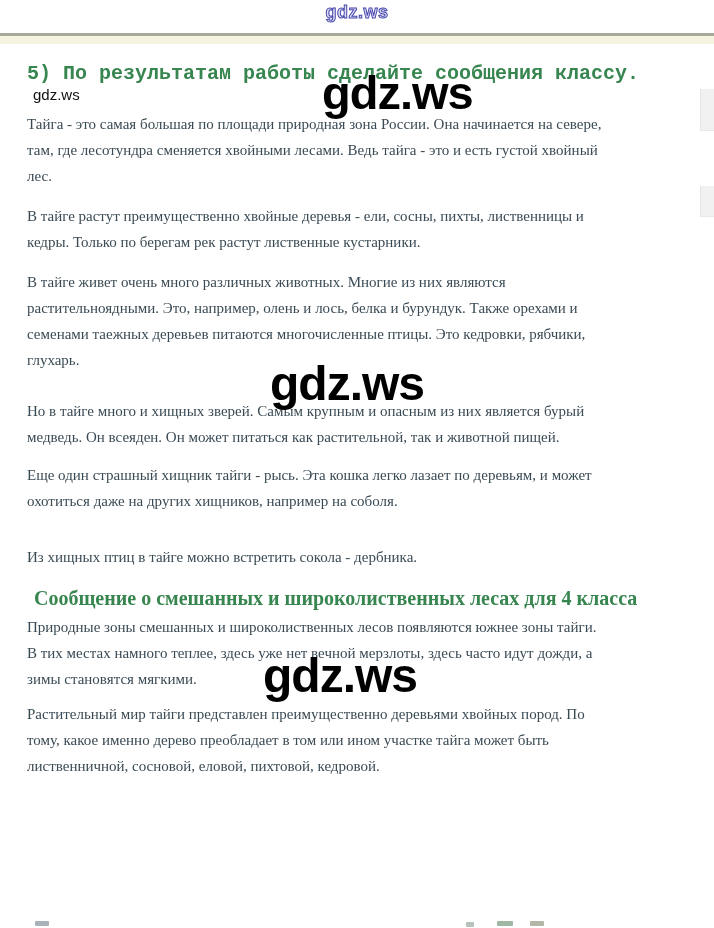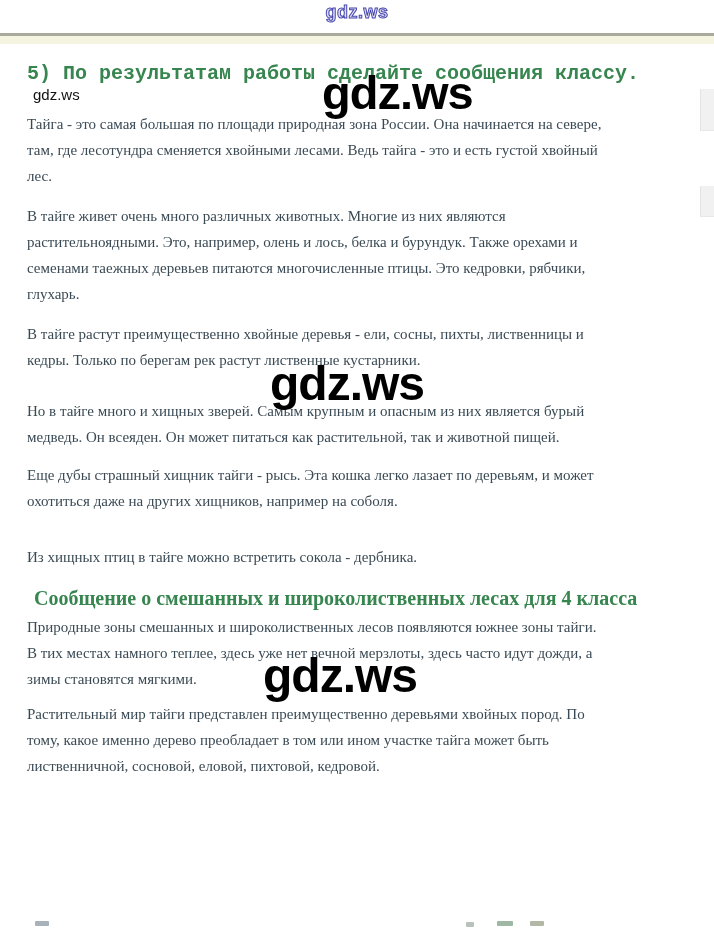--- a/index.html
+++ b/index.html
@@ -78,29 +78,29 @@
   <div class="divider-band"></div>
 </div>
 
 <div class="content">
   <div class="heading h-task">5) По результатам работы сделайте сообщения классу.</div>
   <div class="wm-inline">gdz.ws</div>
 
   <p class="mt8">Тайга - это самая большая по площади природная зона России. Она начинается на севере,
 там, где лесотундра сменяется хвойными лесами. Ведь тайга - это и есть густой хвойный
 лес.</p>
+  <p class="mt14">В тайге растут преимущественно хвойные деревья - ели, сосны, пихты, лиственницы и
+кедры. Только по берегам рек растут лиственные кустарники.</p>
   <p class="mt14">В тайге живет очень много различных животных. Многие из них являются
 растительноядными. Это, например, олень и лось, белка и бурундук. Также орехами и
 семенами таежных деревьев питаются многочисленные птицы. Это кедровки, рябчики,
 глухарь.</p>
-  <p class="mt14">В тайге растут преимущественно хвойные деревья - ели, сосны, пихты, лиственницы и
-кедры. Только по берегам рек растут лиственные кустарники.</p>
   <p class="mt18">Но в тайге много и хищных зверей. Самым крупным и опасным из них является бурый
 медведь. Он всеяден. Он может питаться как растительной, так и животной пищей.</p>
-  <p class="mt12">Еще дубы страшный хищник тайги - рысь. Эта кошка легко лазает по деревьям, и может
+  <p class="mt12">Еще один страшный хищник тайги - рысь. Эта кошка легко лазает по деревьям, и может
 охотиться даже на других хищников, например на соболя.</p>
   <p class="mt15">Из хищных птиц в тайге можно встретить сокола - дербника.</p>
 
   <div class="heading mt16 mb4">Сообщение о смешанных и широколиственных лесах для 4 класса</div>
   <p>Природные зоны смешанных и широколиственных лесов появляются южнее зоны тайги.
 В тих местах намного теплее, здесь уже нет вечной мерзлоты, здесь часто идут дожди, а
 зимы становятся мягкими.</p>
 
   <p class="mt9">Растительный мир тайги представлен преимущественно деревьями хвойных пород. По
 тому, какое именно дерево преобладает в том или ином участке тайга может быть

